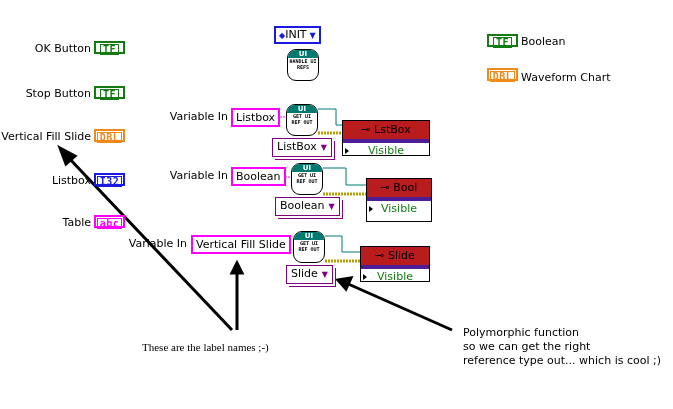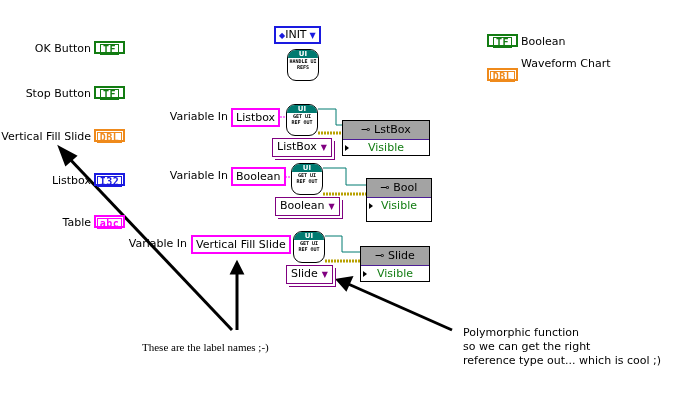--- a/index.html
+++ b/index.html
@@ -18,21 +18,21 @@
   .t-i32 .inner { border:1px solid #1a1ae0; }
   .t-str { border:2px solid #ff00ff; color:#ff00ff; background:#fff; }
   .t-str .inner { border:1px solid #ff00ff; }
   .box-pink { position:absolute; border:2px solid #ff00ff; background:#fff; font-size:11px; line-height:15px; padding:0 3px; white-space:nowrap; box-sizing:border-box; height:19px; }
   .ring { position:absolute; border:1px solid #800080; background:#fff; font-size:11px; line-height:15px; padding:0 4px; white-space:nowrap; box-sizing:border-box; height:19px; box-shadow:2px 2px 0 #fff, 3px 3px 0 #800080; }
   .ring .dd { color:#800080; font-size:8px; margin-left:4px; }
   .subvi { position:absolute; width:32px; height:32px; box-sizing:border-box; border:1px solid #000; background:#fff; border-radius:9px; overflow:hidden; }
   .subvi .top { background:#007a70; color:#fff; font-size:7px; font-weight:bold; text-align:center; line-height:8px; height:8px; }
   .subvi .txt { font-family:"DejaVu Sans Mono", monospace; font-size:5px; font-weight:bold; line-height:6px; text-align:center; }
   .prop { position:absolute; border:1px solid #000; background:#fff; box-sizing:border-box; }
-  .prop .head { height:18px; border-bottom:1px solid #4c1d95; background:#a3a3a3; font-size:11px; line-height:18px; text-align:center; position:relative; }
+  .prop .head { height:18px; border-bottom:4px solid #4c1d95; background:#b91c1c; font-size:11px; line-height:18px; text-align:center; position:relative; }
   .prop .row { height:16px; font-size:11px; line-height:16px; color:#127c12; text-align:center; position:relative; }
   .prop .tri { position:absolute; left:2px; top:5px; width:0; height:0; border-top:3px solid transparent; border-bottom:3px solid transparent; border-left:4px solid #000; }
   .enum { position:absolute; border:2px solid #1a1ae0; background:#fff; height:18px; box-sizing:border-box; font-size:11px; line-height:14px; padding:0 3px; white-space:nowrap; }
   .enum .dd { font-size:8px; margin-left:3px; color:#1a1ae0; }
   .note { position:absolute; font-size:11px; line-height:14px; white-space:nowrap; }
 </style>
 </head>
 <body>
 
 <svg class="abs" style="left:0;top:0" width="673" height="409">
@@ -91,21 +91,21 @@
   <div class="top">UI</div>
   <div class="txt">HANDLE UI REFS</div>
 </div>
 
 <div>
   <div class="term t-bool" style="left:487px;top:34px;width:31px;"><span class="inner">TF</span></div>
   <span class="lbl" style="left:521px;top:35px;text-align:left">Boolean</span>
 </div>
 <div>
   <div class="term t-dbl" style="left:487px;top:68px;width:31px;"><span class="inner">DBL</span></div>
-  <span class="lbl" style="left:521px;top:57px;text-align:center">Waveform Chart</span>
+  <span class="lbl" style="left:521px;top:71px;text-align:center">Waveform Chart</span>
 </div>
 
 <div>
   <span class="lbl" style="right:445px;top:110px">Variable In</span>
   <div class="box-pink" style="left:231px;top:108px;">Listbox</div>
   <div class="subvi" style="left:286px;top:104px;">
     <div class="top">UI</div>
     <div class="txt">GET UI REF OUT</div>
   </div>
   <div class="ring" style="left:272px;top:138px;"><span>ListBox</span><span class="dd">▼</span></div>

